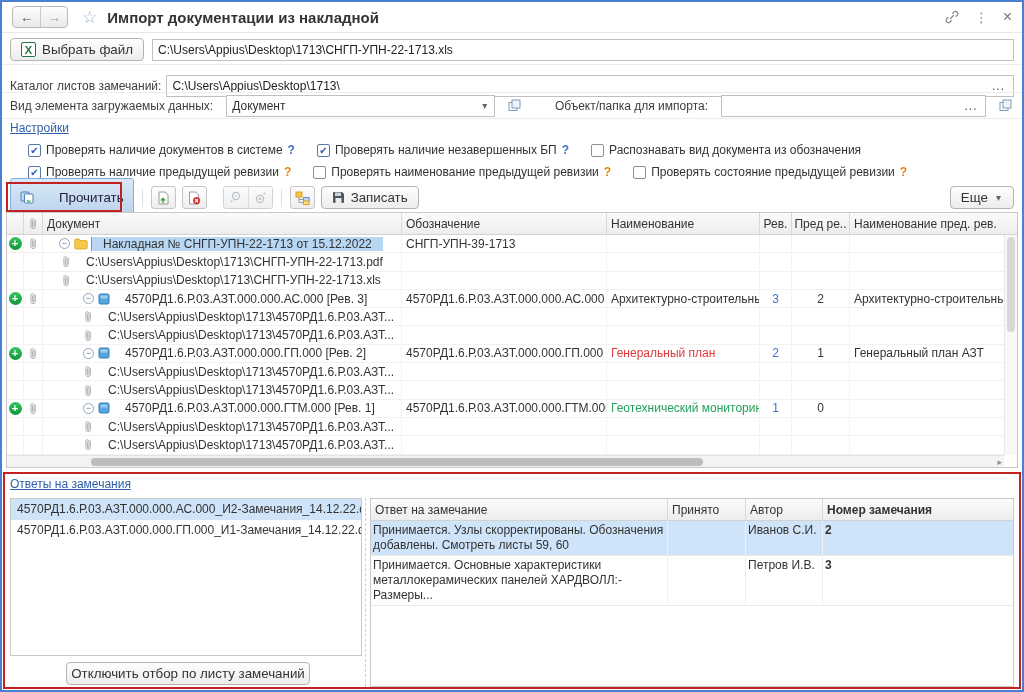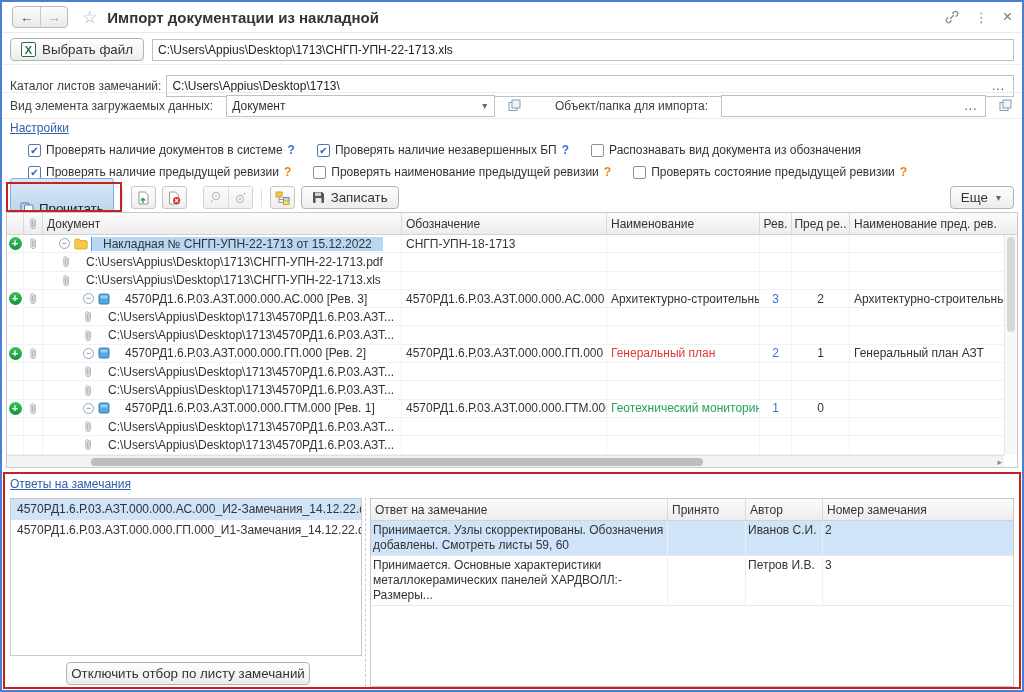--- a/index.html
+++ b/index.html
@@ -41,21 +41,21 @@
   #cb-row-1{top:162px;}
   .cb-item{display:inline-flex;align-items:center;gap:5px;white-space:nowrap;}
   .cb-box{width:13px;height:13px;border:1px solid #8f8f8f;background:#fff;font-size:10px;line-height:11px;color:#2f5bb7;text-align:center;border-radius:2px;flex:none;}
   .cb-box.checked{border-color:#5577aa;}
   .cb-help{font-weight:700;}
   .cb-help.blue{color:#3e6fd0;}
   .cb-help.orange{color:#e8840a;}
 
   
   .toolbar{position:absolute;left:8px;right:8px;top:183px;height:25px;display:flex;align-items:center;gap:6px;}
-  .read-btn{background:linear-gradient(#dae8f7,#b9d3ec);border:1px solid #86aed6;border-radius:3px;height:39px;padding:0 9px;display:inline-flex;align-items:flex-end;gap:4px;color:#223;}
+  .read-btn{background:linear-gradient(#dae8f7,#b9d3ec);border:1px solid #86aed6;border-radius:3px;height:39px;padding:0 9px;display:inline-flex;align-items:center;gap:24px;color:#223;}
   .ico-btn{width:25px;height:23px;border:1px solid #c6c6c6;border-radius:3px;background:linear-gradient(#fdfdfd,#eeeeee);display:flex;align-items:center;justify-content:center;}
   .zoom-group{display:flex;border:1px solid #d2d2d2;border-radius:3px;overflow:hidden;height:23px;margin-left:10px;}
   .zoom-half{width:24px;display:flex;align-items:center;justify-content:center;color:#bcc3cb;background:linear-gradient(#fcfcfc,#f0f0f0);font-size:12px;}
   .zoom-half + .zoom-half{border-left:1px solid #dcdcdc;}
   .tsep{width:1px;height:18px;background:#dedede;margin:0 2px;}
   .more-btn{margin-left:auto;}
   .ann-read{position:absolute;left:4px;top:180px;width:116px;height:30px;border:2px solid #c22222;pointer-events:none;z-index:6;}
 
   
   .doc-table{position:absolute;left:4px;right:4px;top:210px;height:256px;border:1px solid #c9c9c9;background:#fff;}
@@ -93,21 +93,21 @@
   .list-item.sel{background:#cfe4f8;}
   .v-split{position:absolute;left:363px;top:496px;height:189px;border-left:1px dashed #cfcfcf;}
   .resp-table{position:absolute;left:368px;right:8px;top:496px;height:189px;border:1px solid #c9c9c9;background:#fff;overflow:hidden;}
   .rhead{display:flex;height:22px;background:linear-gradient(#fbfbfb,#ededed);border-bottom:1px solid #d2d2d2;}
   .rrow{display:flex;border-bottom:1px solid #e9e9e9;min-height:35px;align-items:stretch;}
   .rrow.sel{background:#cfe4f8;}
   .rcell{padding:2px 2px;border-right:1px solid #efefef;line-height:15px;overflow:hidden;}
   .r-text{width:297px;}
   .r-acc{width:78px;}
   .r-auth{width:77px;}
-  .r-num{flex:1;border-right:none;}
+  .r-num{flex:1;border-right:none;font-weight:bold;}
   .filter-btn{position:absolute;left:64px;top:660px;width:244px;height:23px;justify-content:center;z-index:2;}
 </style>
 </head>
 <body>
 
 <div class="window">
 
   <div class="titlebar">
     <div class="nav-group">
       <div class="nav-btn">
@@ -322,21 +322,21 @@
             <div class="doc-inner" style="padding-left: 12px;">
               <span class="exp">−</span>
               <span class="svg-wrap">
                 <svg width="14" height="12" viewBox="0 0 14 12">
                   <path d="M.8 2.2C.8 1.5 1.3 1 2 1h3l1.2 1.6H12c.7 0 1.2.5 1.2 1.2v6c0 .7-.5 1.2-1.2 1.2H2c-.7 0-1.2-.5-1.2-1.2z" fill="#f6c94a" stroke="#d9a21b" stroke-width="0.8"></path>
                 </svg>
               </span>
               <span class="doc-text sel">Накладная № СНГП-УПН-22-1713 от 15.12.2022</span>
             </div>
           </div>
-          <div class="tcell c-desig">СНГП-УПН-18-1713</div>
+          <div class="tcell c-desig">СНГП-УПН-39-1713</div>
           <div class="tcell c-name"></div>
           <div class="tcell c-rev"></div>
           <div class="tcell c-prev"></div>
           <div class="tcell c-prevname"></div>
         </div>
         <div class="trow">
           <div class="tcell c-plus"></div>
           <div class="tcell c-clip"></div>
           <div class="tcell c-doc">
             <div class="doc-inner" style="padding-left: 14px;">

